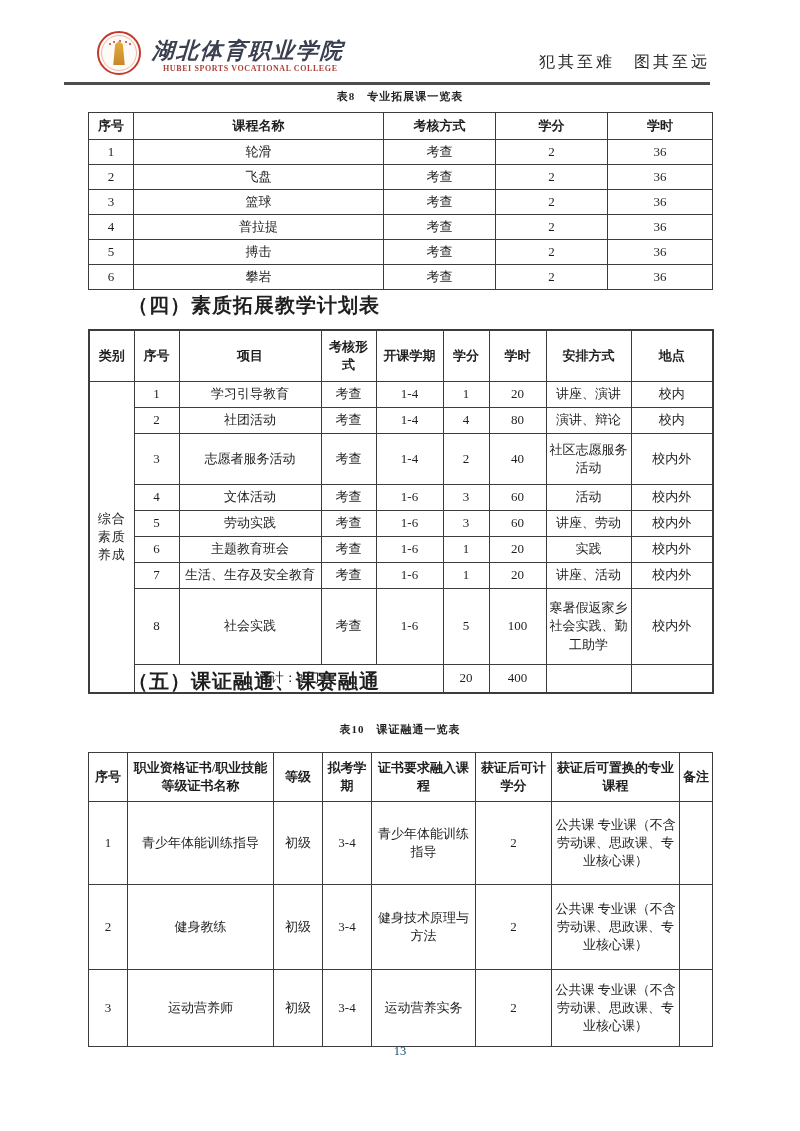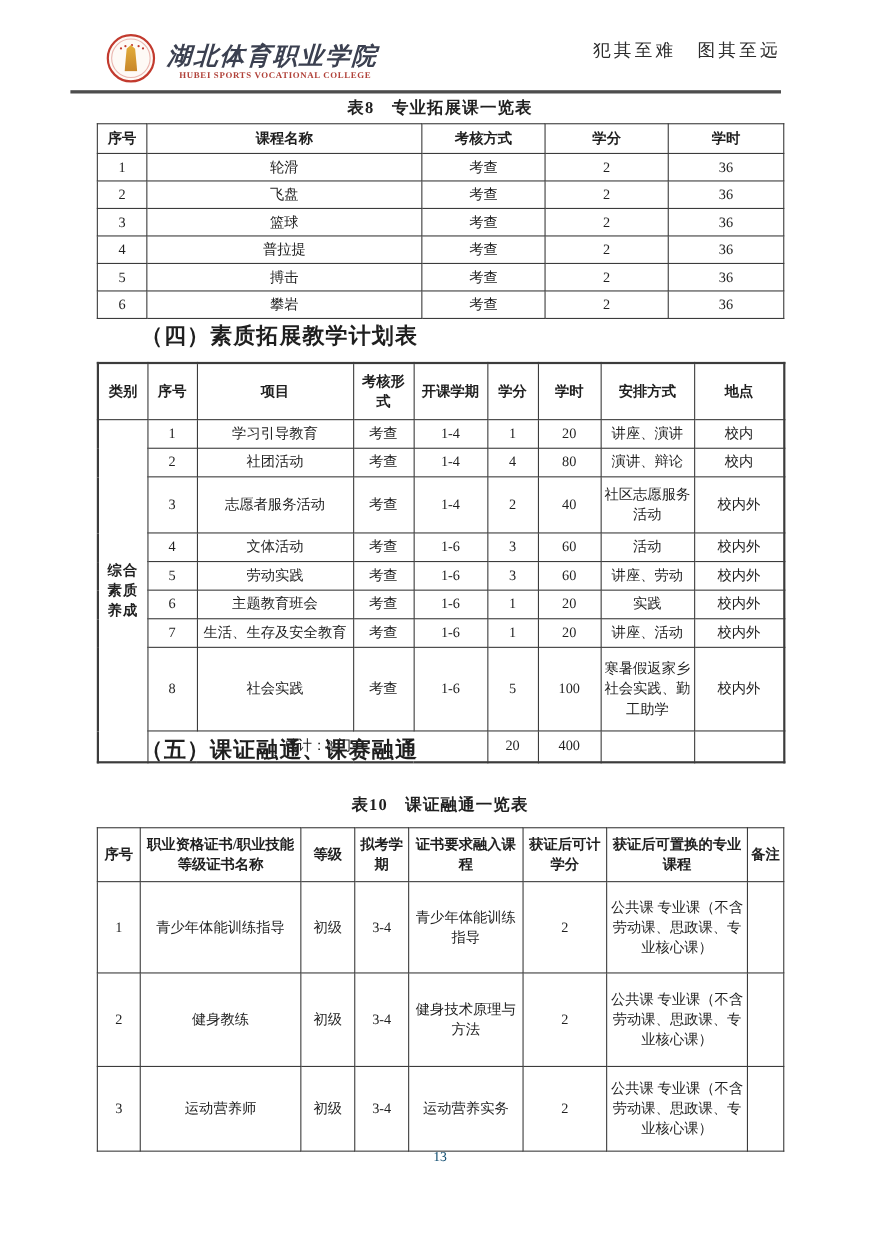--- a/index.html
+++ b/index.html
@@ -10,24 +10,24 @@
   
   .seal{position:absolute;left:97px;top:31px;width:44px;height:44px;border:2px solid #c23a2e;border-radius:50%;background:#fefaf6;box-sizing:border-box;}
   .seal::after{content:"";position:absolute;left:2px;top:2px;right:2px;bottom:2px;border:1px solid rgba(194,58,46,.35);border-radius:50%;}
   .seal-emblem{position:absolute;left:50%;top:50%;width:16px;height:24px;transform:translate(-50%,-50%);
     background:linear-gradient(#e3ae3a,#c8862a);clip-path:polygon(50% 0,74% 14%,86% 100%,14% 100%,26% 14%);}
   .seal-dots{position:absolute;left:50%;top:7px;width:2px;height:2px;border-radius:50%;background:#c23a2e;
     box-shadow:-10px 3px 0 #c23a2e,10px 3px 0 #c23a2e,-6px 1px 0 #c23a2e,6px 1px 0 #c23a2e;}
   .college-cn{position:absolute;left:152px;top:36px;font-size:22px;font-weight:bold;font-style:italic;
     color:#3b4050;letter-spacing:2px;transform:skewX(-3deg);white-space:nowrap;}
   .college-en{position:absolute;left:140px;top:64px;font-size:8px;font-weight:bold;color:#b04038;letter-spacing:0.6px;white-space:nowrap;padding-left:23px;}
-  .motto{position:absolute;top:36px;right:90px;font-size:16px;color:#2b2b2b;letter-spacing:3px;white-space:nowrap;}
+  .motto{position:absolute;top:52px;right:90px;font-size:16px;color:#2b2b2b;letter-spacing:3px;white-space:nowrap;}
   .header-rule{position:absolute;left:64px;top:82px;width:646px;height:3px;background:#4d4d4d;}
   
-  .tbl-title{position:absolute;left:0;width:800px;text-align:center;font-size:15px;font-weight:bold;letter-spacing:1px;}
+  .tbl-title{position:absolute;left:0;width:800px;text-align:center;font-size:11px;font-weight:bold;letter-spacing:1px;}
   .t8-title{top:89px;}
   .t9-title{top:319px;}
   .t10-title{top:722px;}
   .sec-heading{position:absolute;left:128px;font-size:20px;font-weight:bold;letter-spacing:1px;}
   .sec4{top:292px;}
   .sec5{top:668px;}
   
   .tbl{position:absolute;left:88px;width:624px;border-collapse:collapse;table-layout:fixed;}
   .tbl td,.tbl th{border:1px solid #3c3c3c;text-align:center;vertical-align:middle;
     font-size:13px;padding:1px 3px;line-height:1.4;overflow:hidden;word-break:break-all;}
@@ -39,21 +39,21 @@
   .t10{top:752px;}
   .h50 th,.h50 td{height:48px;}
   .h25 td{height:23px;}
   .r3 td{height:48px;}
   .r8 td{height:73px;}
   .htot td{height:25px;}
   .t10 .hh th{height:46px;}
   .t10 .r1 td{height:80px;}
   .t10 .r2 td{height:82px;}
   .t10 .r3b td{height:74px;}
-  .cat-cell{letter-spacing:1px;font-weight:bold;}
+  .cat-cell{letter-spacing:1px;}
   
   .page-number{position:absolute;left:0;top:1044px;width:800px;text-align:center;font-size:12.5px;color:#0c4a6e;}
 </style>
 </head>
 <body>
 
 <div class="page">
 
   <div class="seal">
     <div class="seal-dots"></div>

